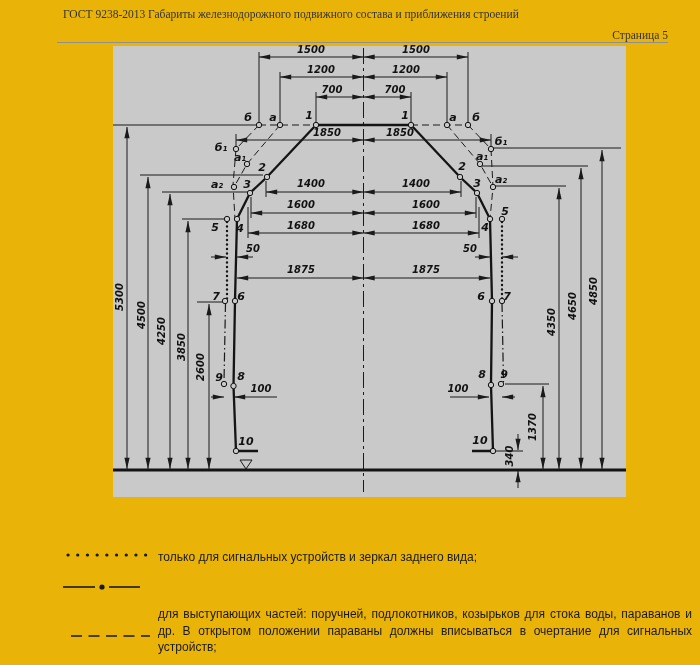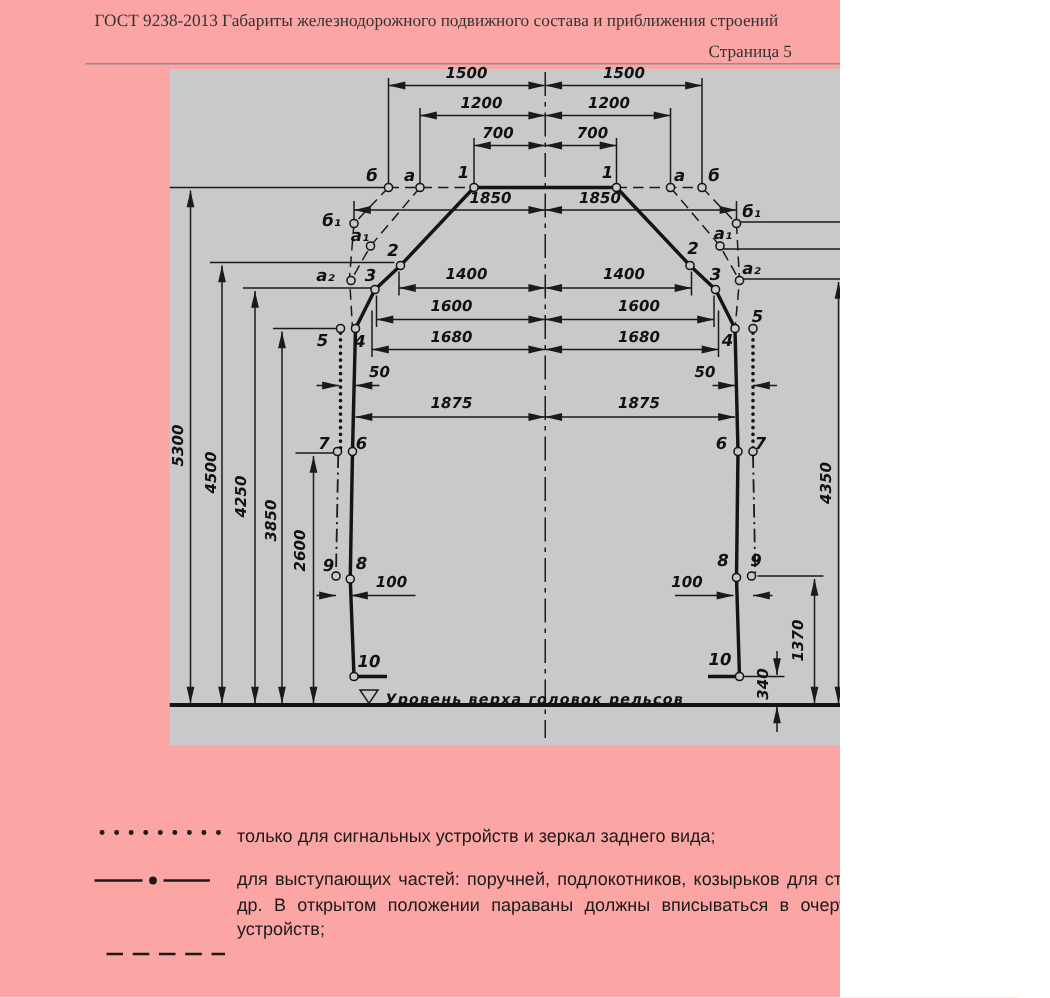--- a/index.html
+++ b/index.html
@@ -1,16 +1,16 @@
 <!DOCTYPE html>
 <html><head>
 <meta charset="utf-8">
 <style>
   html,body{margin:0;padding:0;background:#fff;}
-  .page{position:relative;width:560px;height:665px;background:#fca5a5;overflow:hidden;
+  .page{position:relative;width:700px;height:665px;background:#eab308;overflow:hidden;
         font-family:"Liberation Sans",sans-serif;color:#1a1a1a;}
   .doc-header{position:absolute;left:63px;top:8px;font:11.5px "Liberation Serif",serif;color:#333;}
   .page-num{position:absolute;right:32px;top:29px;font:11.5px "Liberation Serif",serif;color:#333;}
   .header-rule{position:absolute;left:57px;top:42px;width:611px;height:1px;background:#8f8f8f;}
   .fig{position:absolute;left:113px;top:46px;width:513px;height:451px;}
   
   .dl{position:absolute;transform:translate(-50%,-50%);font:italic bold 10px "DejaVu Sans",sans-serif;
       color:#111;white-space:nowrap;line-height:1;}
   .pl{position:absolute;transform:translate(-50%,-50%);font:italic bold 11px "DejaVu Sans",sans-serif;
       color:#111;white-space:nowrap;line-height:1;}
@@ -250,31 +250,30 @@
   <span class="pl" style="left:241px;top:296px">6</span>
   <span class="pl" style="left:481px;top:296px">6</span>
   <span class="pl" style="left:507px;top:296px">7</span>
   <span class="pl" style="left:219px;top:377px">9</span>
   <span class="pl" style="left:241px;top:376px">8</span>
   <span class="pl" style="left:482px;top:374px">8</span>
   <span class="pl" style="left:504px;top:374px">9</span>
   <span class="pl" style="left:246px;top:441px">10</span>
   <span class="pl" style="left:480px;top:440px">10</span>
 
-  <span class="cap">Уровень верха головок рельсов</span>
 
   <svg class="lsym" style="left:64px;top:550px" width="86" height="10">
     <line class="ldot" x1="4" y1="5" x2="82" y2="5"></line>
   </svg>
   <div class="ltext" style="left:158px;top:549px;width:534px">только для сигнальных устройств и зеркал заднего вида;</div>
 
   <svg class="lsym" style="left:62px;top:582px" width="80" height="10">
     <line class="lln" x1="1" y1="5" x2="33" y2="5"></line>
     <circle cx="40" cy="5" r="2.6" fill="#1a1a1a"></circle>
     <line class="lln" x1="47" y1="5" x2="78" y2="5"></line>
   </svg>
-  <div class="ltext just" style="left:158px;top:578px;width:534px">для выступающих частей: поручней, подлокотников, козырьков для стока воды, параванов и др. В открытом положении параваны должны вписываться в очертание для сигнальных устройств;</div>
+  <div class="ltext just" style="left:158px;top:606px;width:534px">для выступающих частей: поручней, подлокотников, козырьков для стока воды, параванов и др. В открытом положении параваны должны вписываться в очертание для сигнальных устройств;</div>
 
   <svg class="lsym" style="left:70px;top:631px" width="84" height="10">
     <line class="ldsh" x1="1" y1="5" x2="80" y2="5"></line>
   </svg>
 
 </div>
 
 </body></html>

